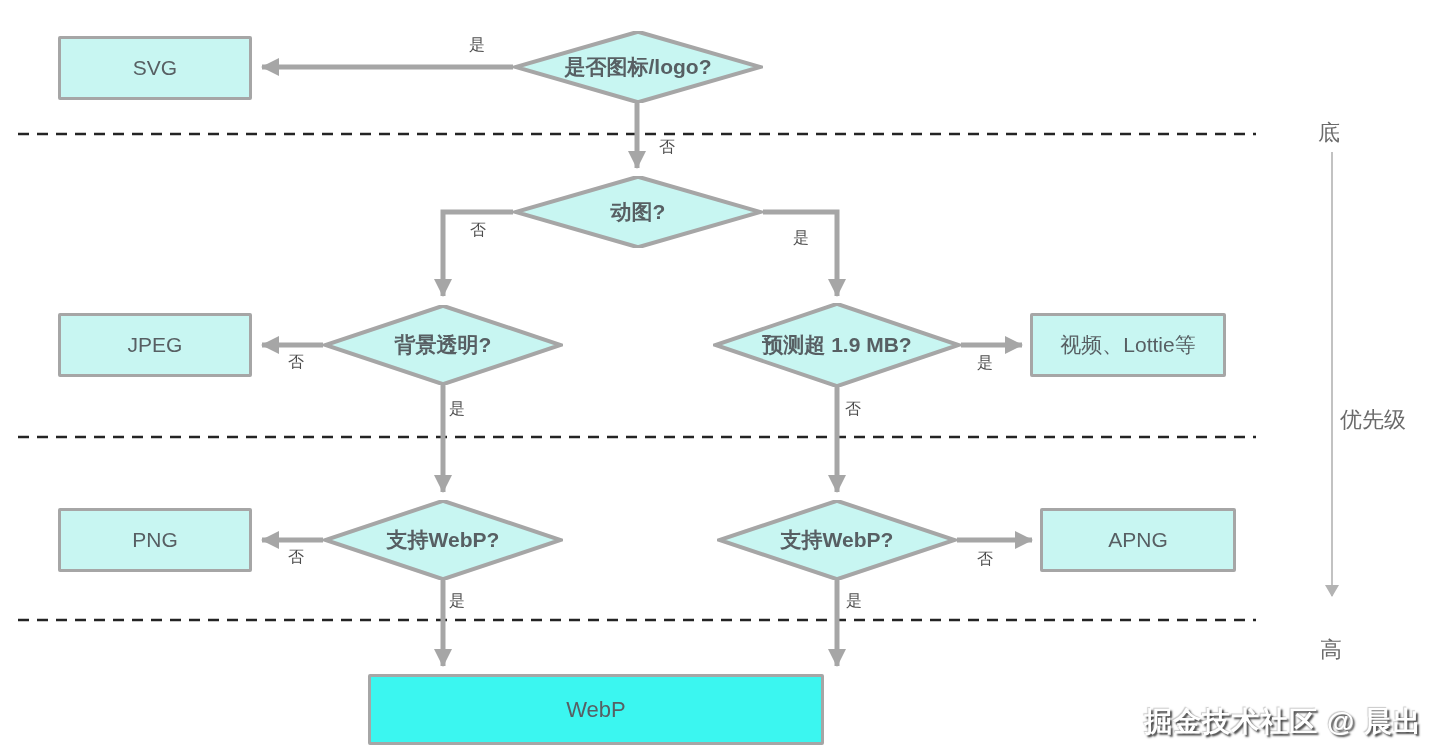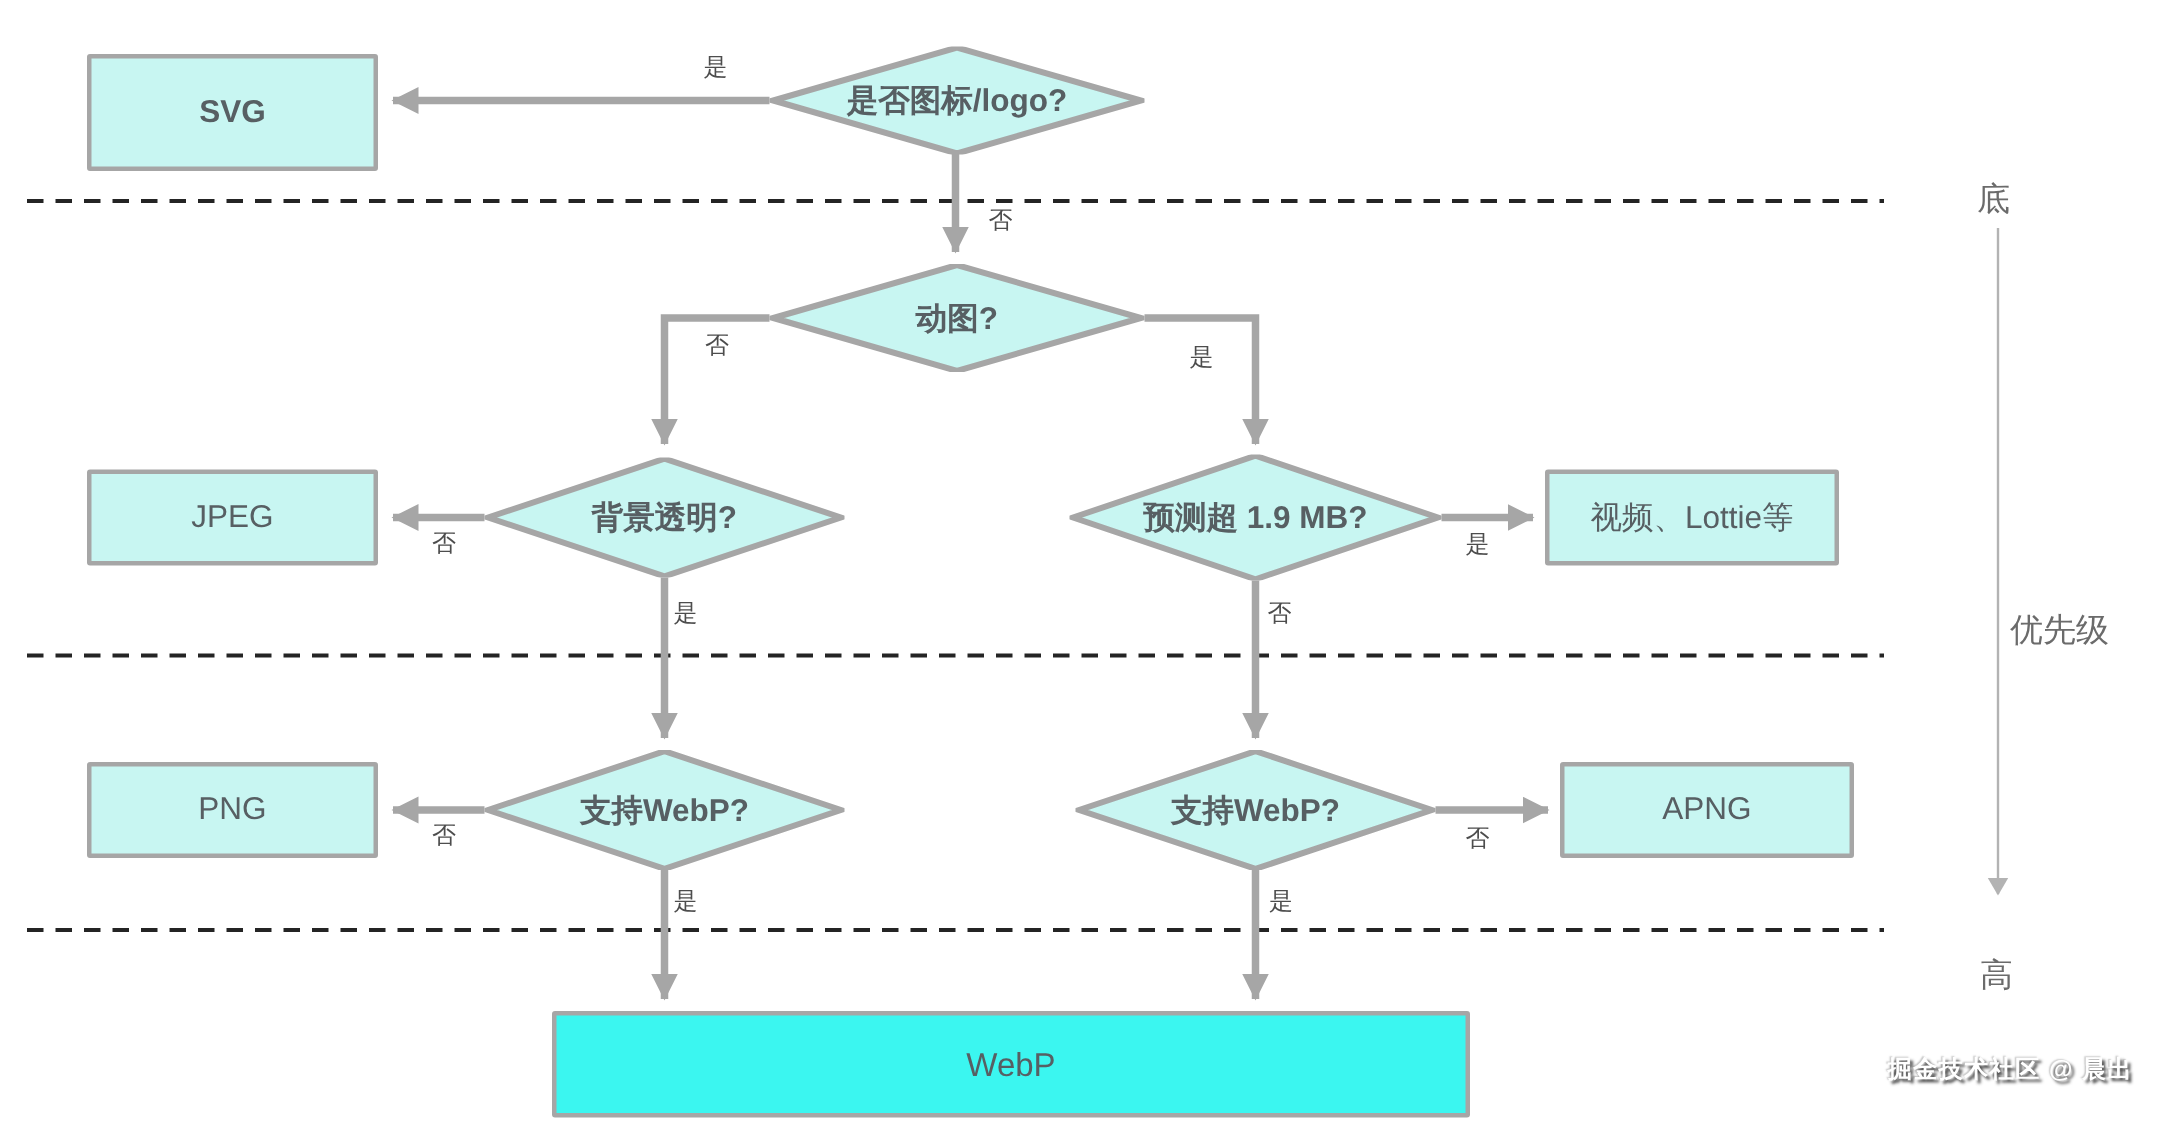--- a/index.html
+++ b/index.html
@@ -45,34 +45,34 @@
   .axis-label{
     position:absolute;
     font-size:22px;
     color:var(--axis-text);
     white-space:nowrap;
   }
 
   #watermark{
     position:absolute;
     right:18px;top:703px;
-    font-size:16px;font-weight:bold;
+    font-size:28px;font-weight:bold;
     color:#ffffff;
     text-shadow:2px 2px 2px rgba(40,40,40,0.85), -1px -1px 1px rgba(120,120,120,0.4);
     letter-spacing:1px;
     white-space:nowrap;
   }
 
   
-  #box-svg   {left:58px;  top:36px;  width:194px; height:78px;font-weight:bold;}
+  #box-svg   {left:58px;  top:36px;  width:194px; height:64px;}
   #box-jpeg  {left:58px;  top:313px; width:194px; height:64px;}
   #box-png   {left:58px;  top:508px; width:194px; height:64px;text-align:center;}
   #box-video {left:1030px;top:313px; width:196px; height:64px;}
   #box-apng  {left:1040px;top:508px; width:196px; height:64px;}
-  #box-webp  {left:368px; top:674px; width:612px; height:71px; font-size:22px;}
+  #box-webp  {left:368px; top:674px; width:456px; height:71px; font-size:22px;}
 
   #dia-icon       {left:513px; top:31px;  width:250px; height:72px;}
   #dia-anim       {left:513px; top:176px; width:250px; height:72px;}
   #dia-transparent{left:323px; top:305px; width:240px; height:80px;}
   #dia-size       {left:713px; top:303px; width:248px; height:84px;}
   #dia-webp-left  {left:323px; top:500px; width:240px; height:80px;}
   #dia-webp-right {left:717px; top:500px; width:240px; height:80px;}
 
   
   #el-icon-yes      {left:469px; top:35px;}

